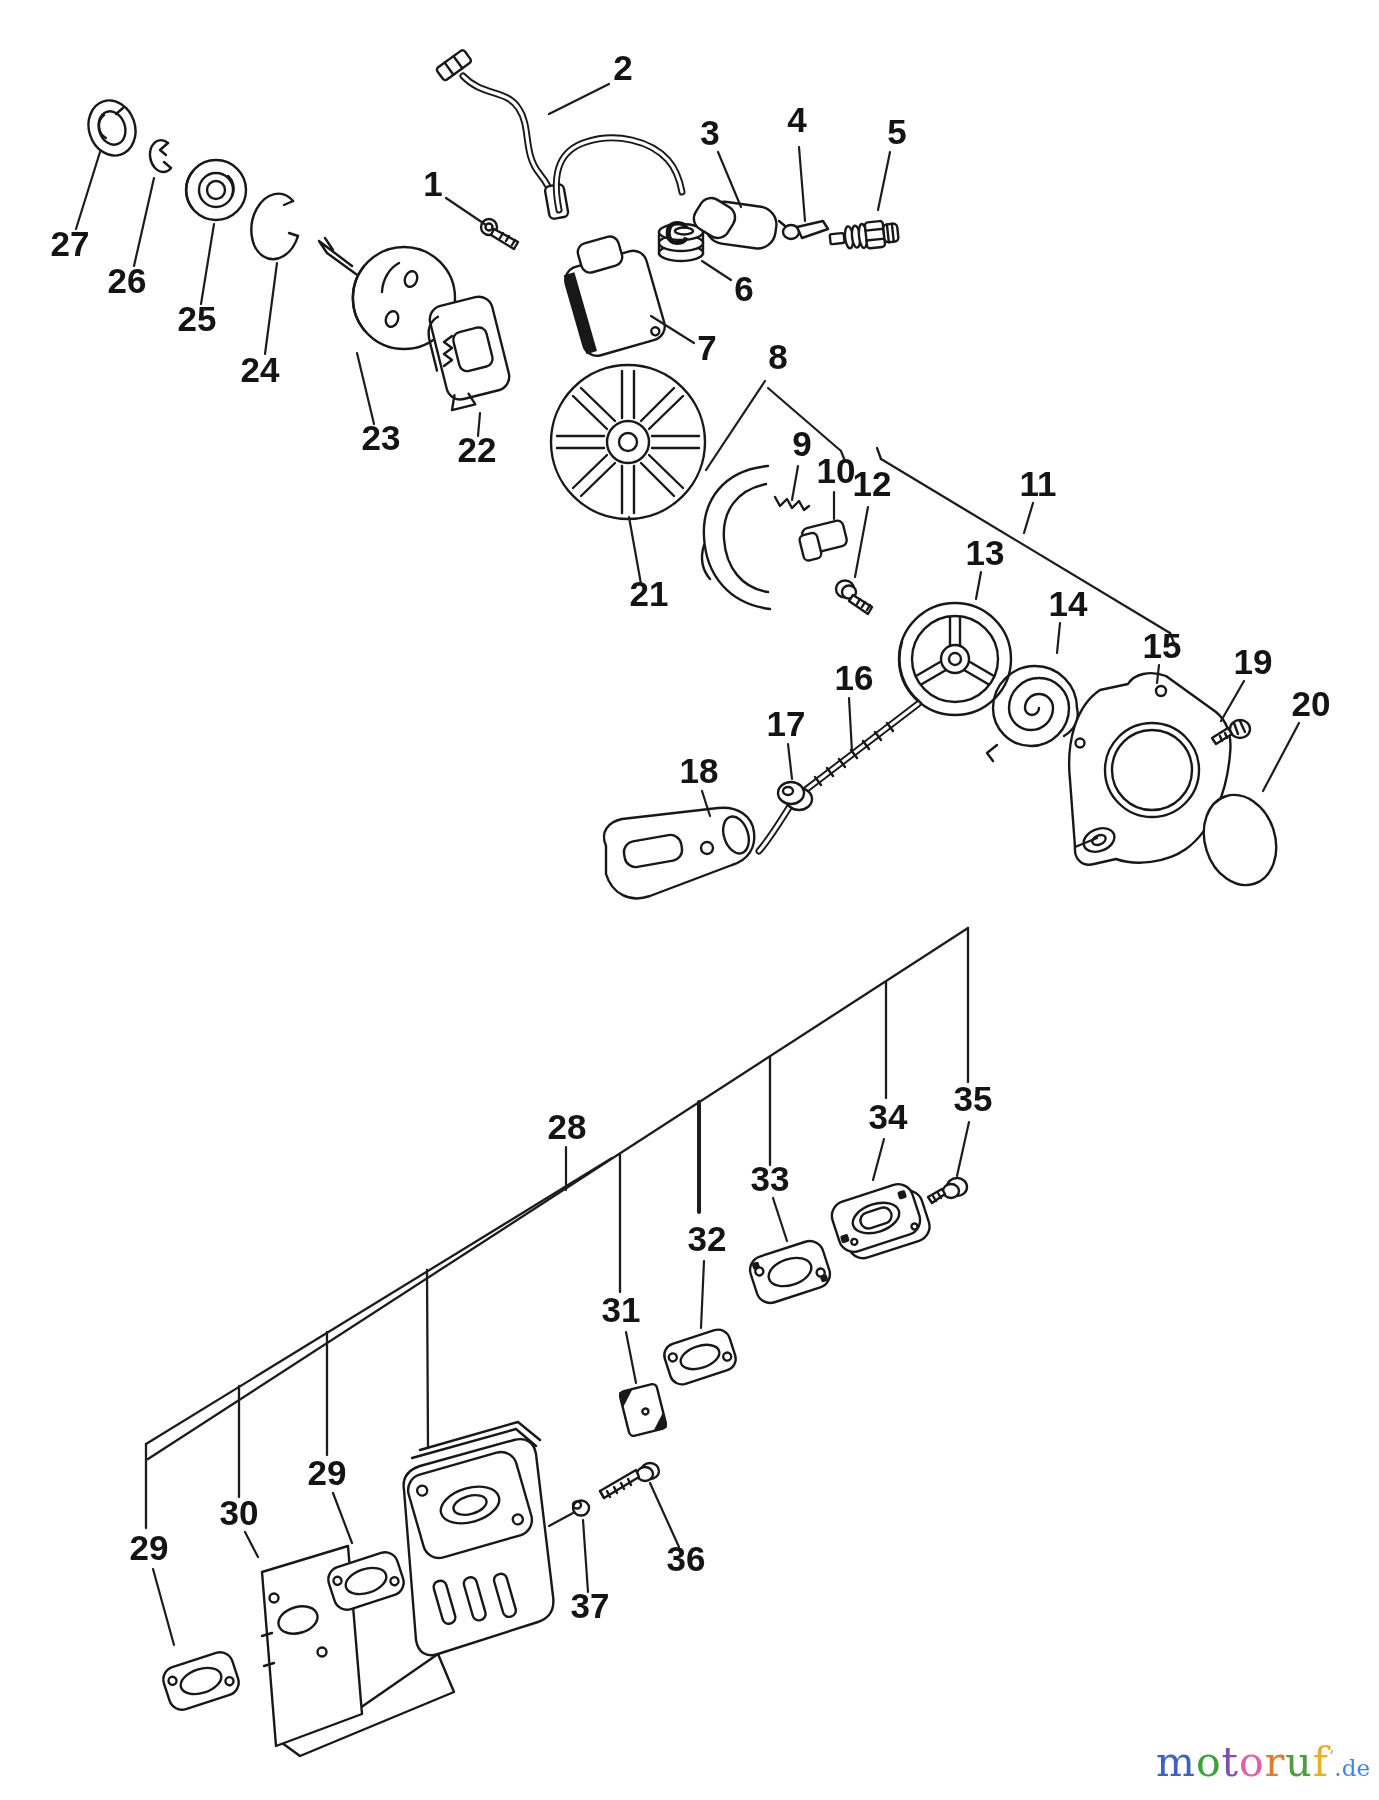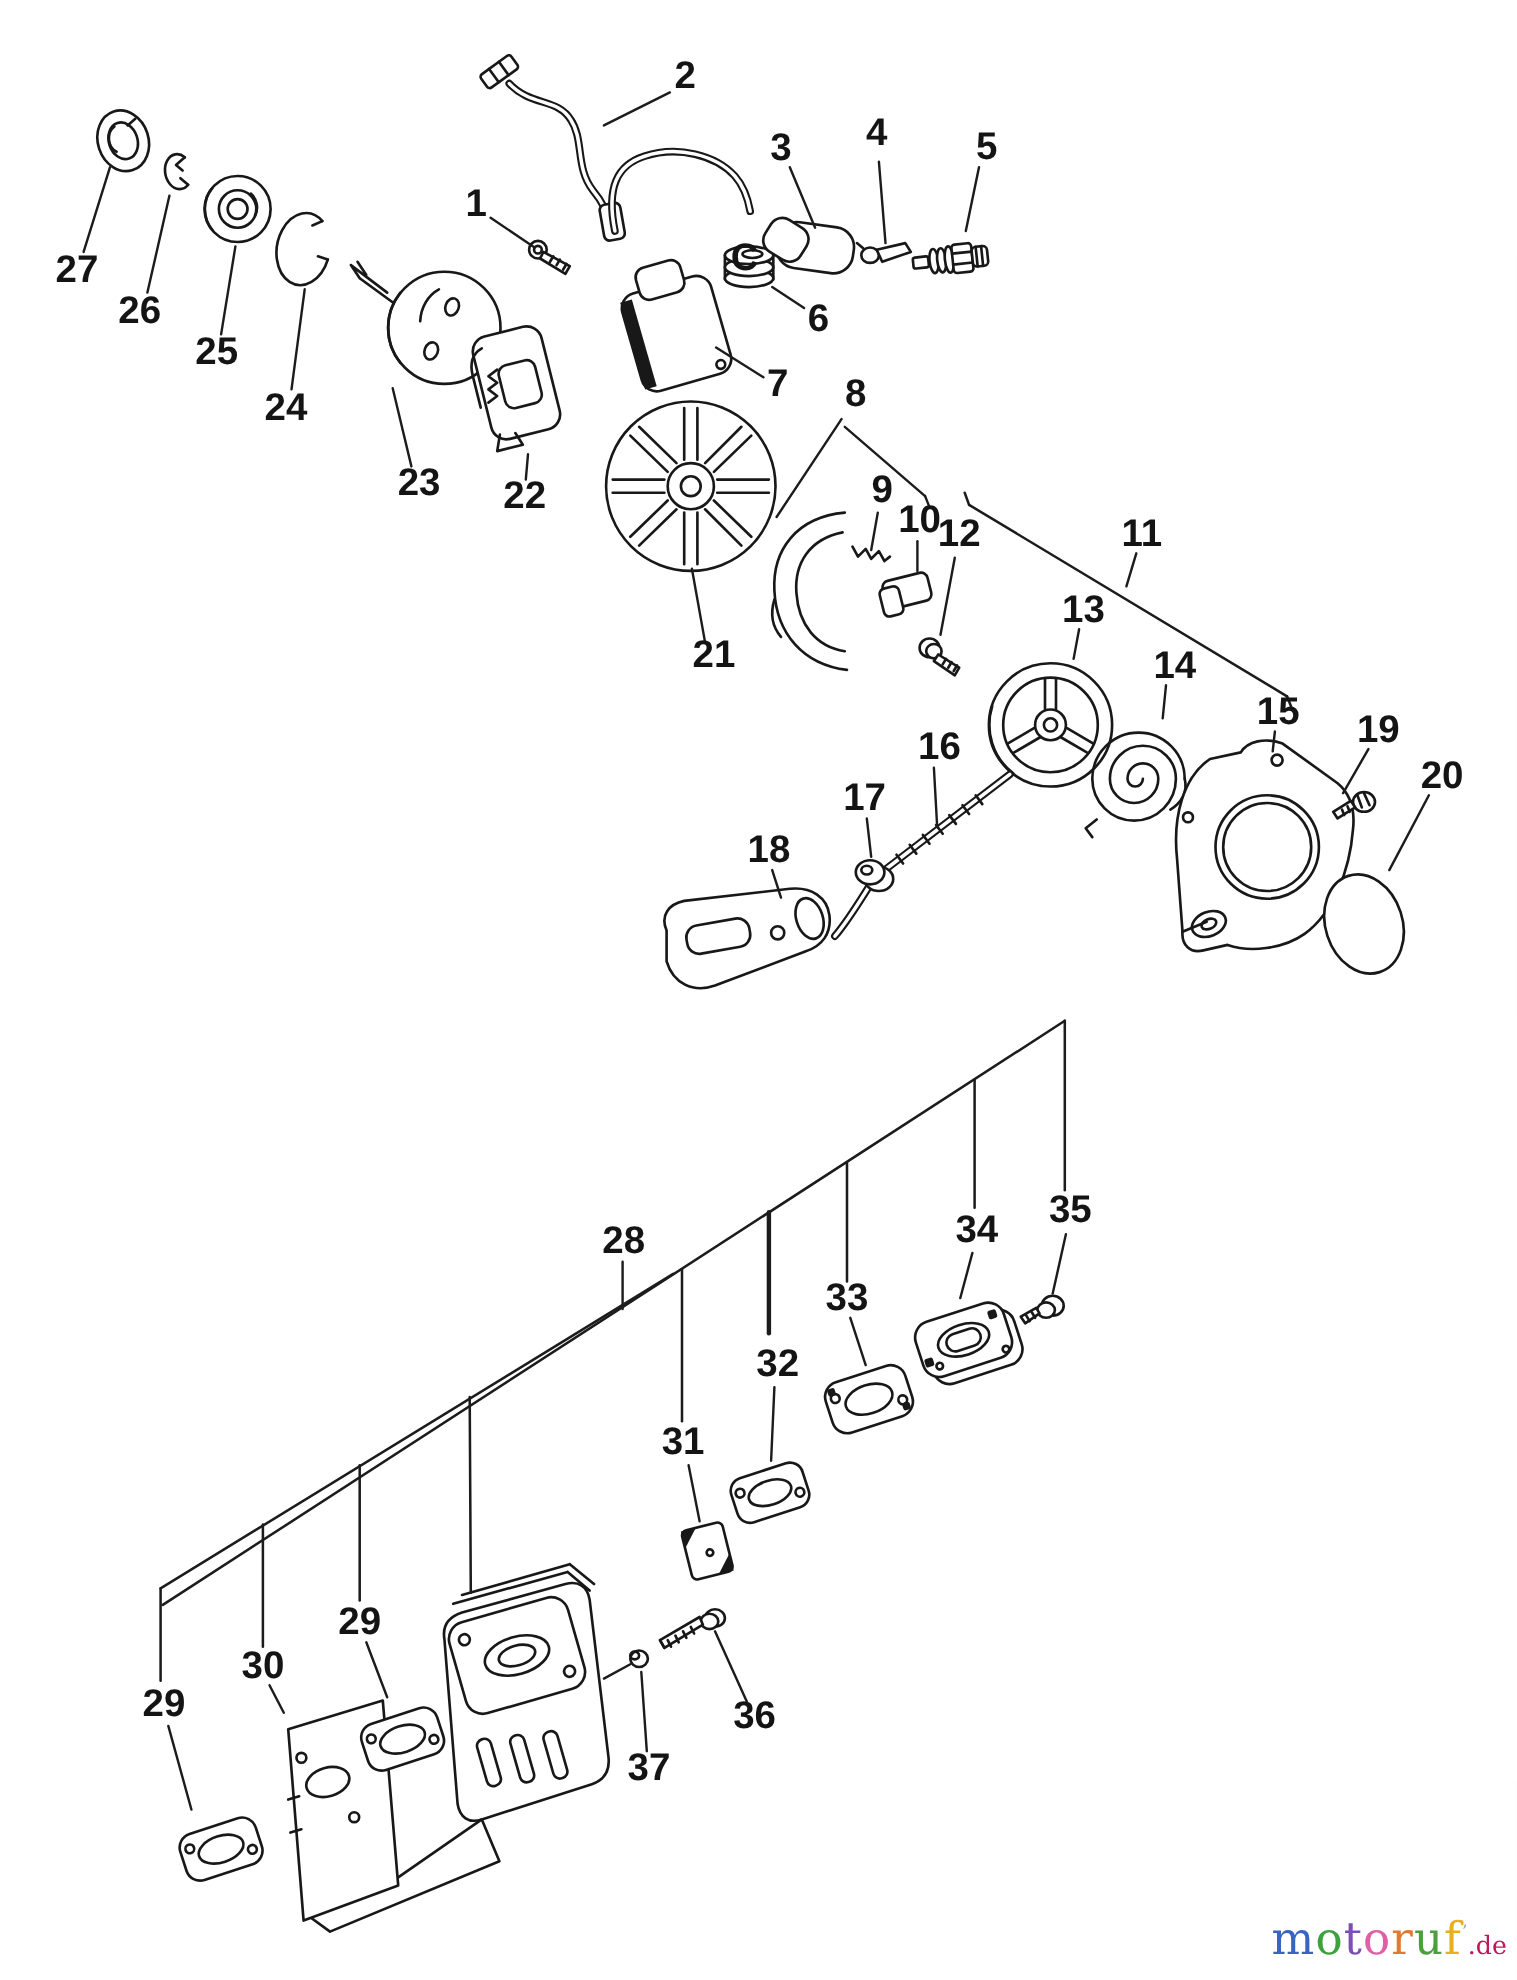--- a/index.html
+++ b/index.html
@@ -10,21 +10,21 @@
   .fw{fill:#ffffff;stroke:#181818;stroke-width:2.4;stroke-linecap:round;stroke-linejoin:round;}
   .blk{fill:#181818;stroke:none;}
   .wire-o{fill:none;stroke:#181818;stroke-width:7;stroke-linecap:round;}
   .wire-i{fill:none;stroke:#ffffff;stroke-width:3.2;stroke-linecap:round;}
   .sline{stroke:#1c1c1c;fill:none;stroke-linecap:round;}
   .plabel{font-family:"Liberation Sans",sans-serif;font-weight:bold;font-size:35px;
           fill:#141414;text-anchor:middle;dominant-baseline:middle;}
   .watermark{position:absolute;left:1050px;top:1738px;width:320px;text-align:right;
              font-family:"DejaVu Serif",serif;font-size:41px;letter-spacing:1px;white-space:nowrap;}
   .wm-tick{font-size:17px;color:#a8a8a8;vertical-align:14px;letter-spacing:0;}
-  .wm-suffix{font-size:23px;color:#be185d;letter-spacing:0;}
+  .wm-suffix{font-size:23px;color:#3b82f6;letter-spacing:0;}
 </style>
 </head>
 <body>
 
 <div class="stage">
 
 <svg width="1379" height="1800" viewBox="0 0 1379 1800">
 
   <g>
     <ellipse cx="112" cy="128" rx="23" ry="28" class="fw" transform="rotate(-18 112 128)"></ellipse>

